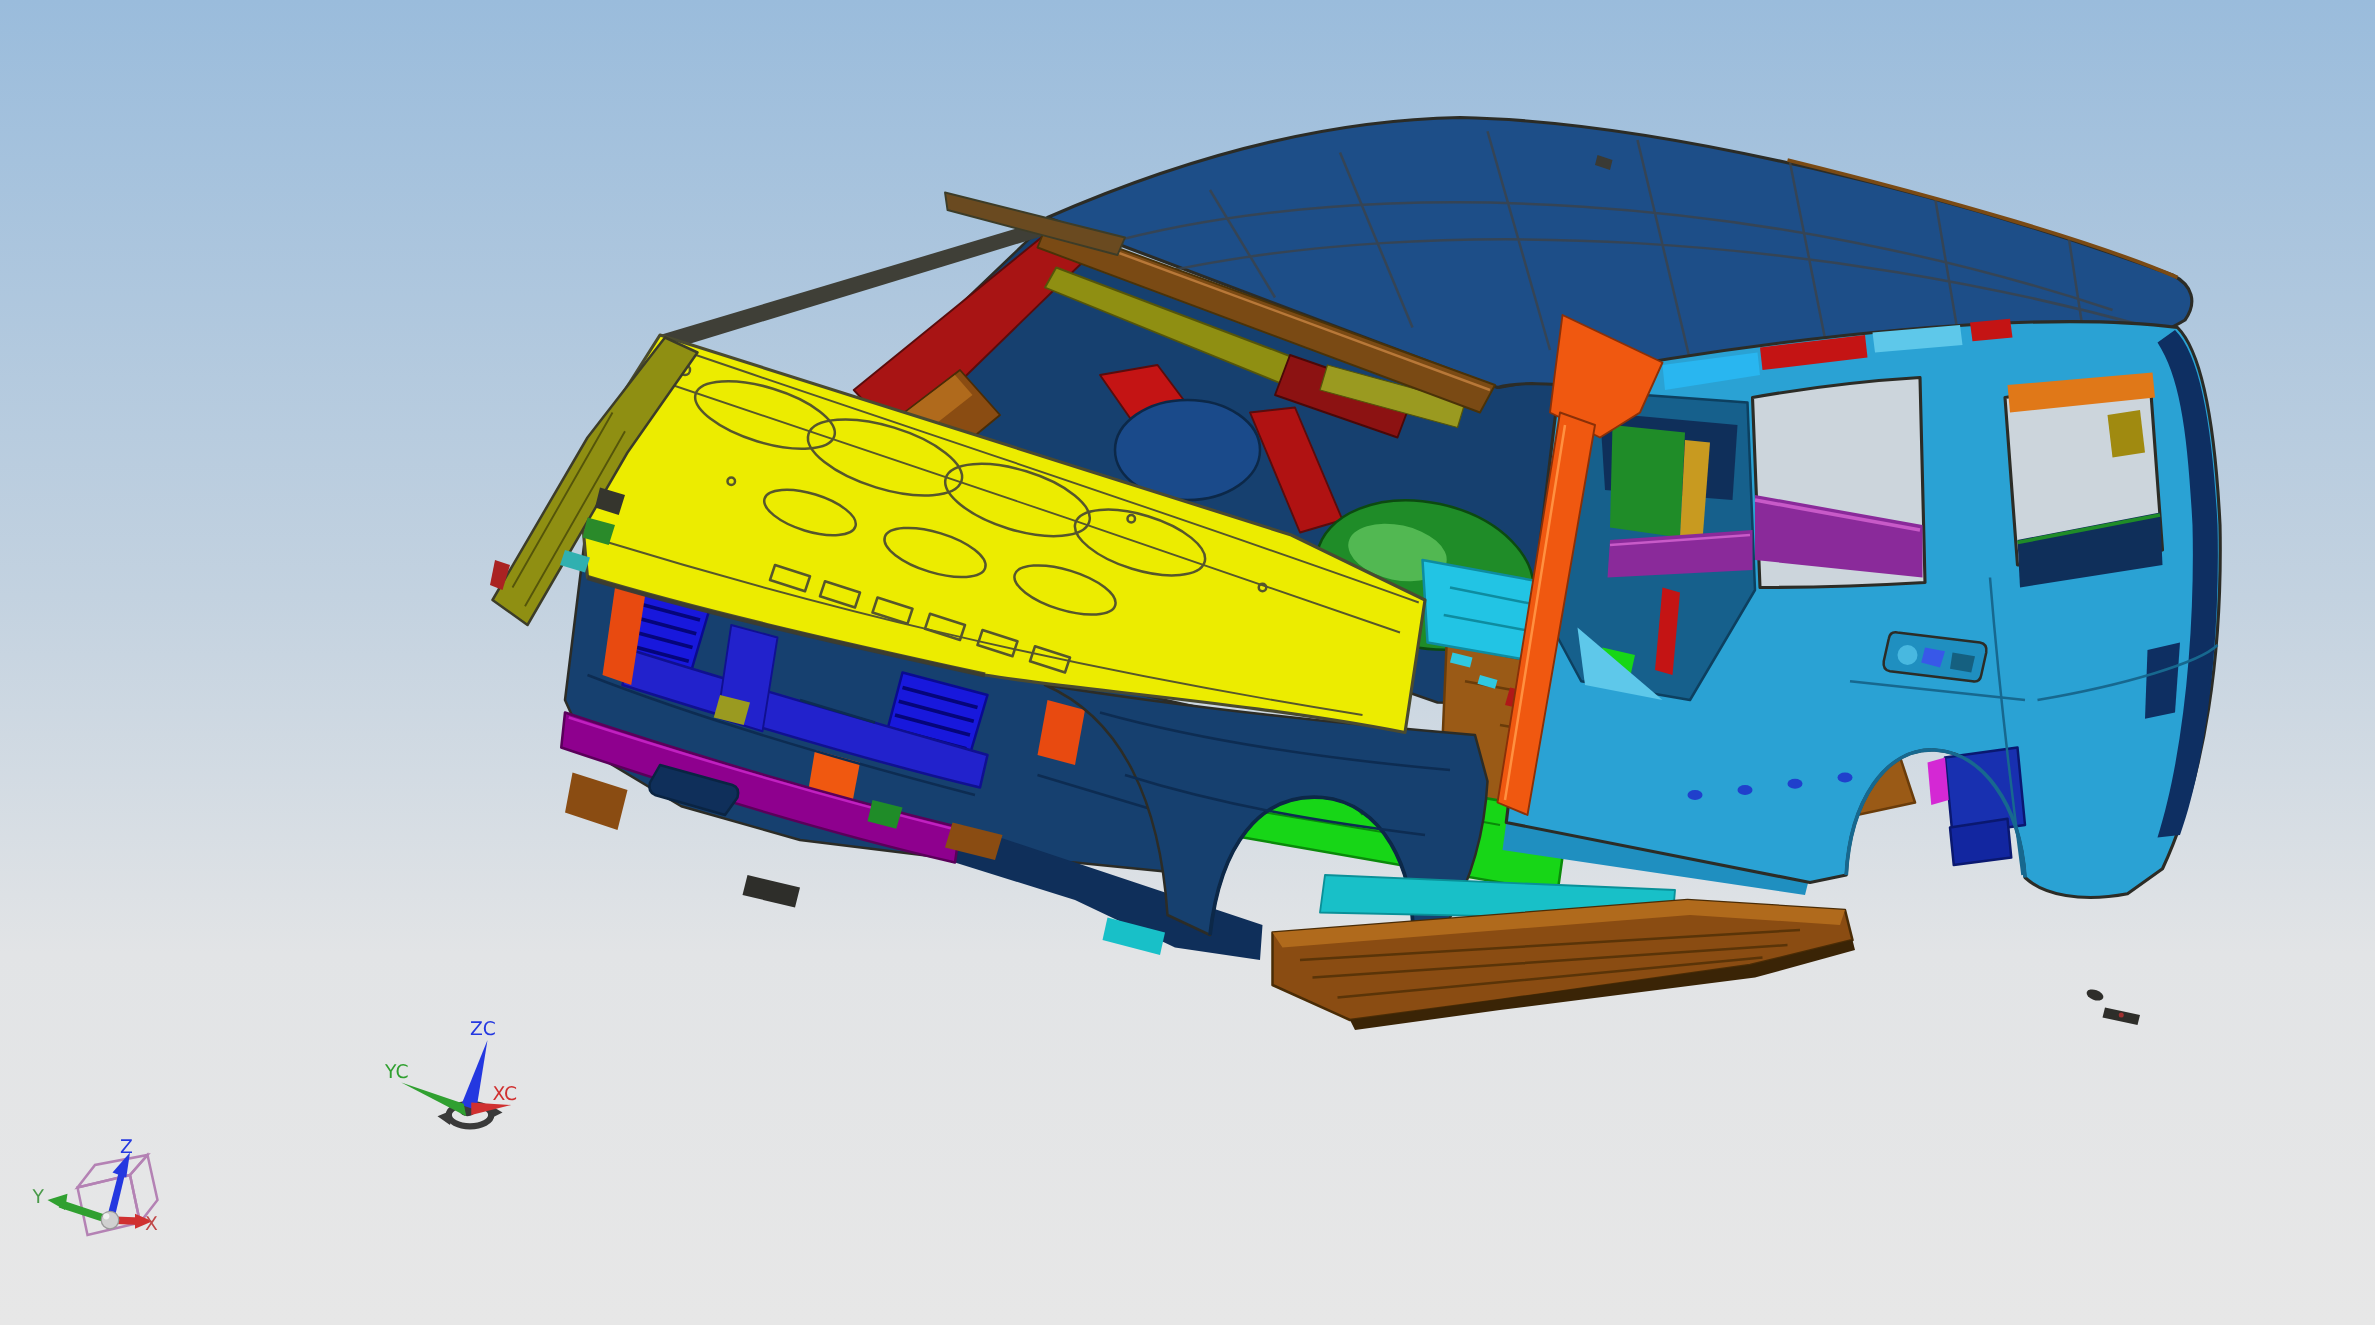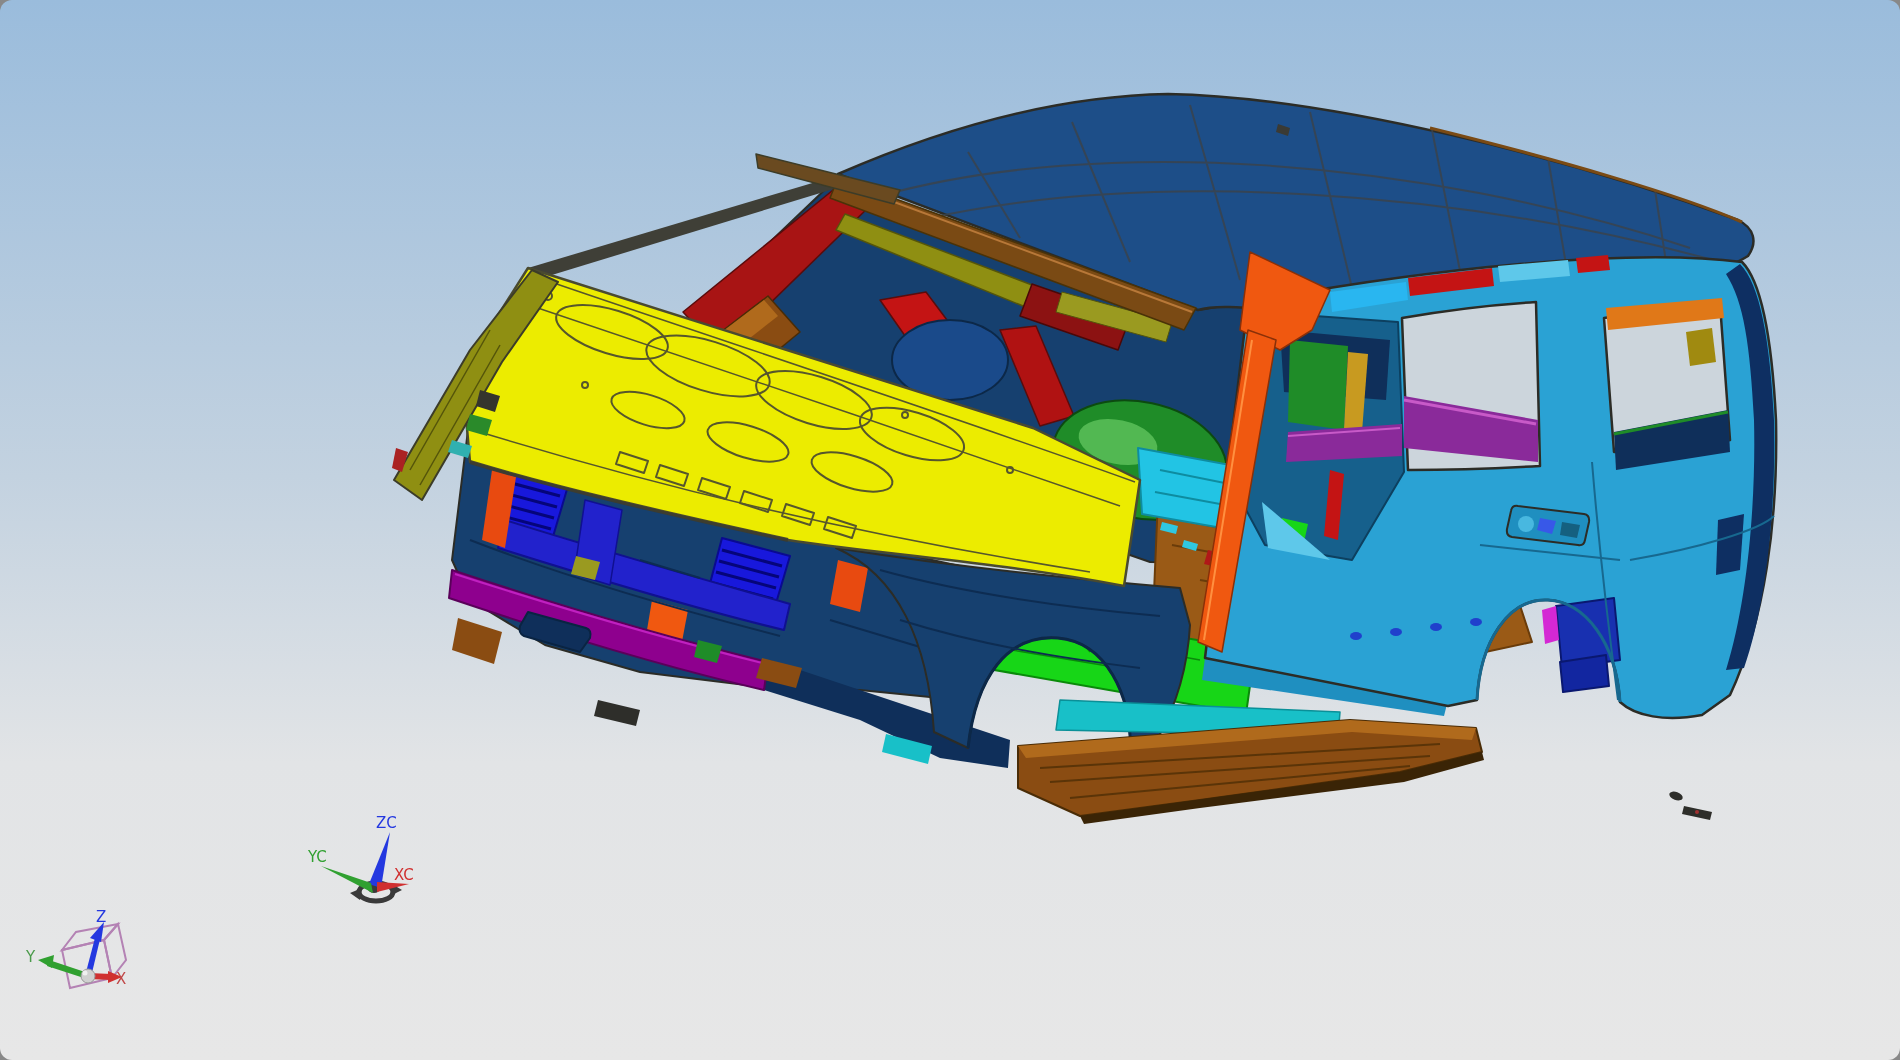--- a/index.html
+++ b/index.html
@@ -1,17 +1,17 @@
 <!DOCTYPE html>
 <html><head>
 <meta charset="utf-8">
 <style>
   html,body{margin:0;padding:0;background:#888;}
   .viewport{width:1900px;height:1060px;position:relative;overflow:hidden;
-    font-family:"DejaVu Sans","Liberation Sans",sans-serif;border-radius:12px;}
+    font-family:"DejaVu Sans","Liberation Sans",sans-serif;}
   svg{display:block;}
   text{font-family:"DejaVu Sans","Liberation Sans",sans-serif;}
 </style>
 </head>
 <body>
 
 <div class="viewport">
 <svg width="1900" height="1060" viewBox="0 0 1900 1060" xmlns="http://www.w3.org/2000/svg">
   <defs>
     <linearGradient id="bgGrad" x1="0" y1="0" x2="0" y2="1">

